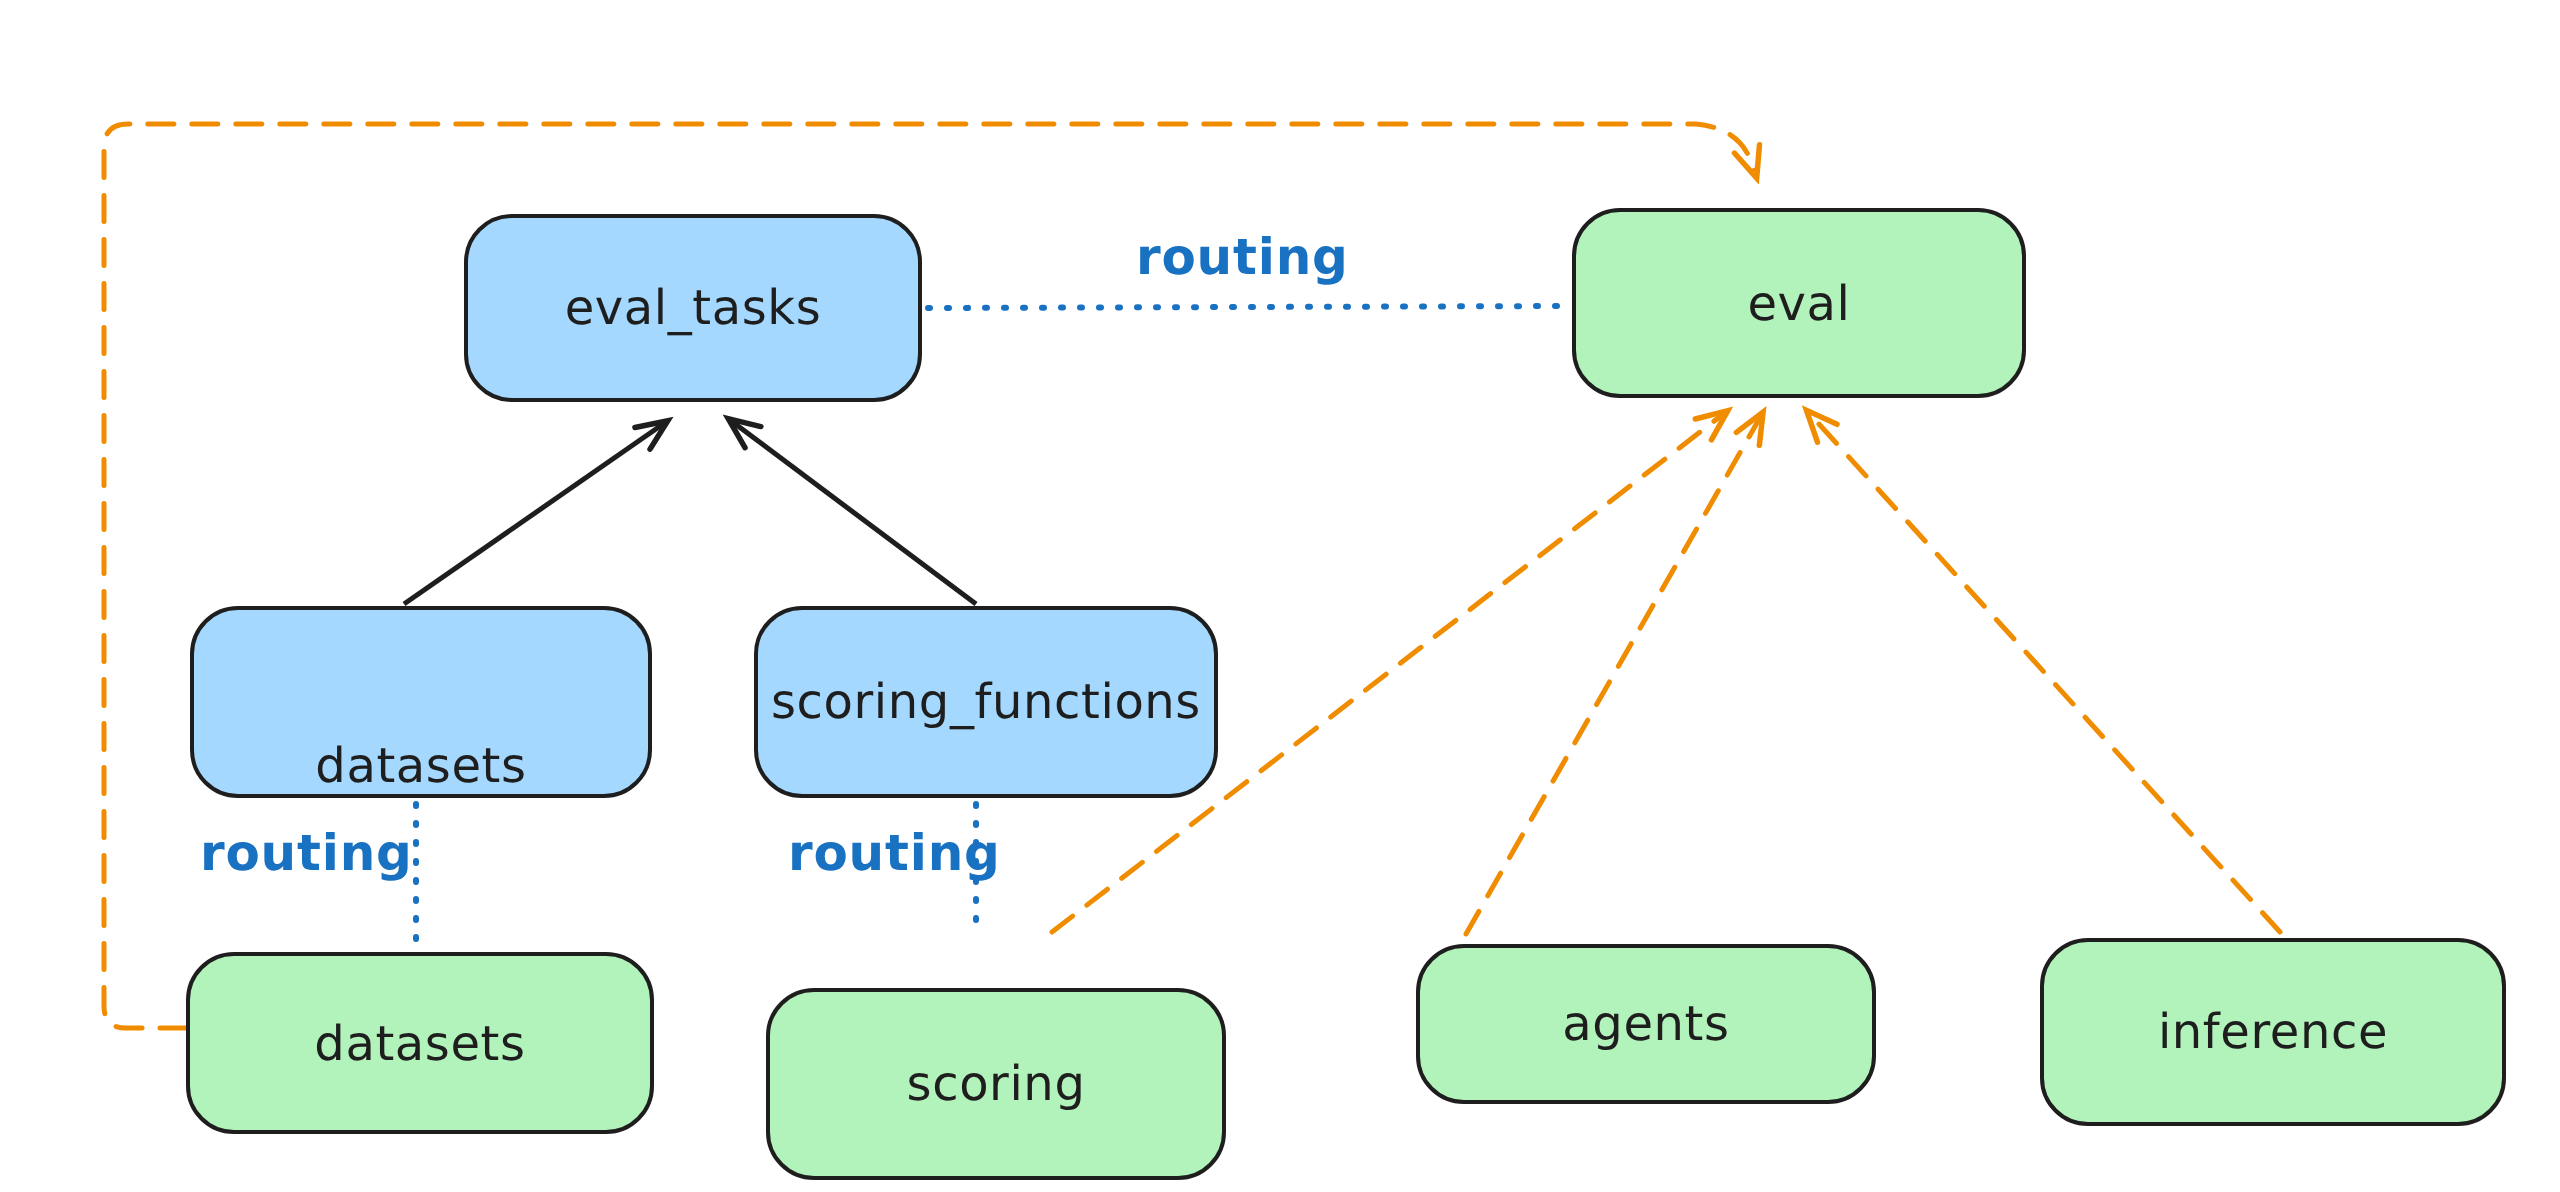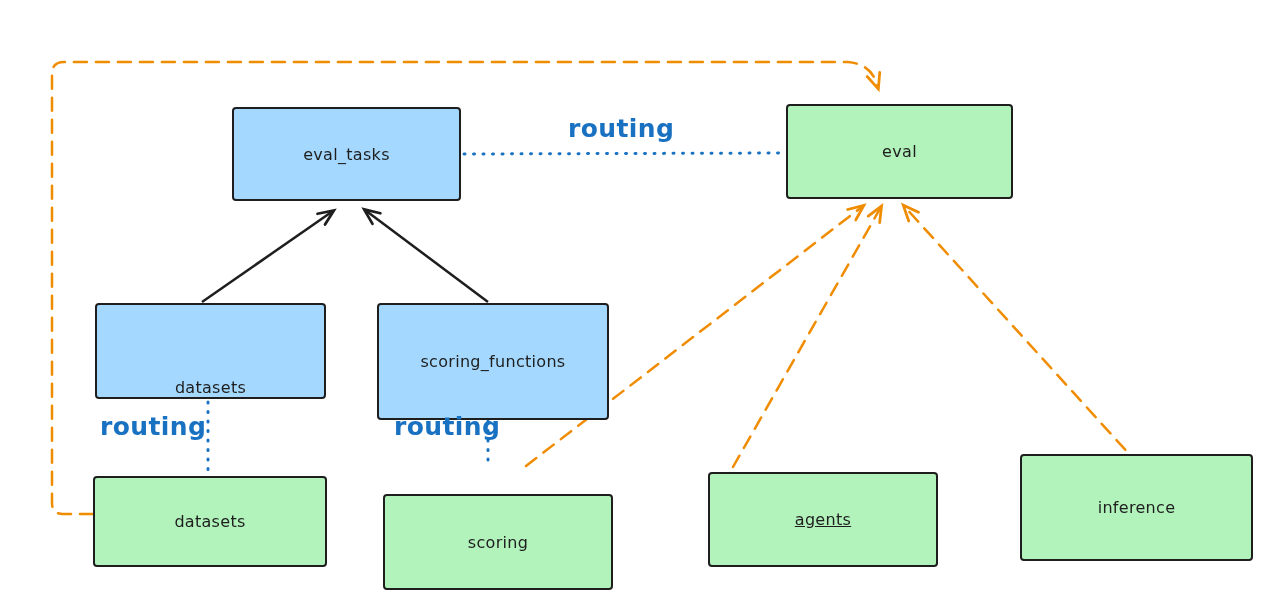--- a/index.html
+++ b/index.html
@@ -8,38 +8,38 @@
     background:#ffffff;
     font-family:"DejaVu Sans", sans-serif;
   }
   .edges-layer { position:absolute; left:0; top:0; width:1280px; height:596px; }
   .solid-black { stroke:#1e1e1e; stroke-width:2.5; fill:none; }
   .dot-blue    { stroke:#1971c2; stroke-width:3; stroke-dasharray:1 8.5; stroke-linecap:round; fill:none; }
   .dash-orange { stroke:#f08c00; stroke-width:2.5; stroke-dasharray:13 9; stroke-linecap:round; fill:none; }
   .node {
     position:absolute; box-sizing:border-box;
     display:flex; align-items:center; justify-content:center;
-    border:2.5px solid #1e1e1e; border-radius:4px;
-    font-size:16px; color:#1e1e1e; letter-spacing:0.3px;
+    border:2.5px solid #1e1e1e; border-radius:24px;
+    font-size:24px; color:#1e1e1e; letter-spacing:0.3px;
   }
   .node.blue  { background:#a5d8ff; }
   .node.green { background:#b2f2bb; }
   .edge-label {
     position:absolute; color:#1971c2; font-size:25px; font-weight:700;
     text-align:center; letter-spacing:0.4px;
   }
   
   #n-eval-tasks        { left:232px;  top:107px; width:229px; height:94px; }
   #n-eval              { left:786px;  top:104px; width:227px; height:95px; }
   #n-datasets          { left:95px;   top:303px; width:231px; height:96px;align-items:flex-end; }
-  #n-scoring-functions { left:377px;  top:303px; width:232px; height:117px; }
+  #n-scoring-functions { left:377px;  top:303px; width:232px; height:96px; }
   #n-datasetio         { left:93px;   top:476px; width:234px; height:91px; }
   #n-scoring           { left:383px;  top:494px; width:230px; height:96px; }
-  #n-agents            { left:708px;  top:472px; width:230px; height:95px;text-decoration:underline; }
-  #n-inference         { left:1020px; top:454px; width:233px; height:107px; }
+  #n-agents            { left:708px;  top:472px; width:230px; height:80px; }
+  #n-inference         { left:1020px; top:469px; width:233px; height:94px; }
   
   #lbl-routing-top  { left:568px; top:114px; width:104px; }
   #lbl-routing-left { left:100px; top:412px; width:92px;  }
   #lbl-routing-mid  { left:394px; top:412px; width:92px;  }
 </style>
 </head>
 <body>
 
 <svg class="edges-layer" viewBox="0 0 1280 596" xmlns="http://www.w3.org/2000/svg">
   <defs>

